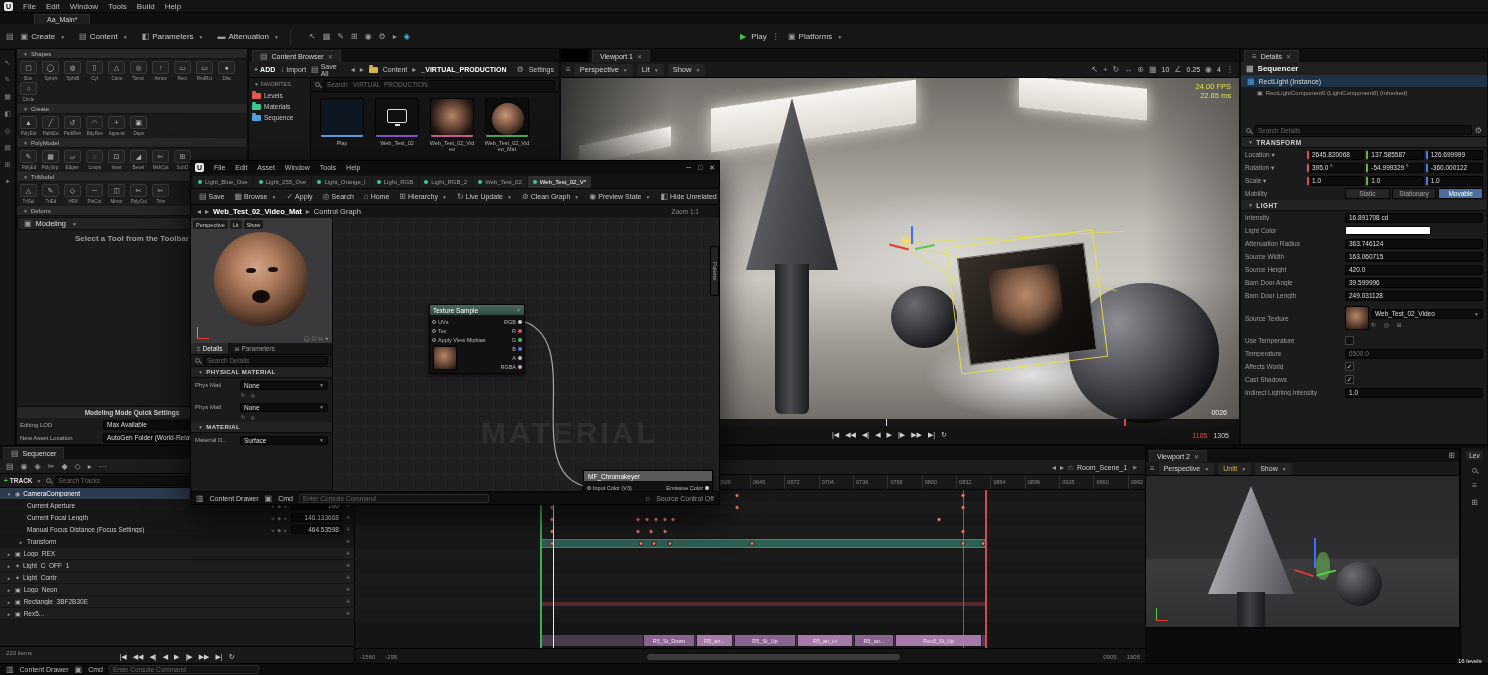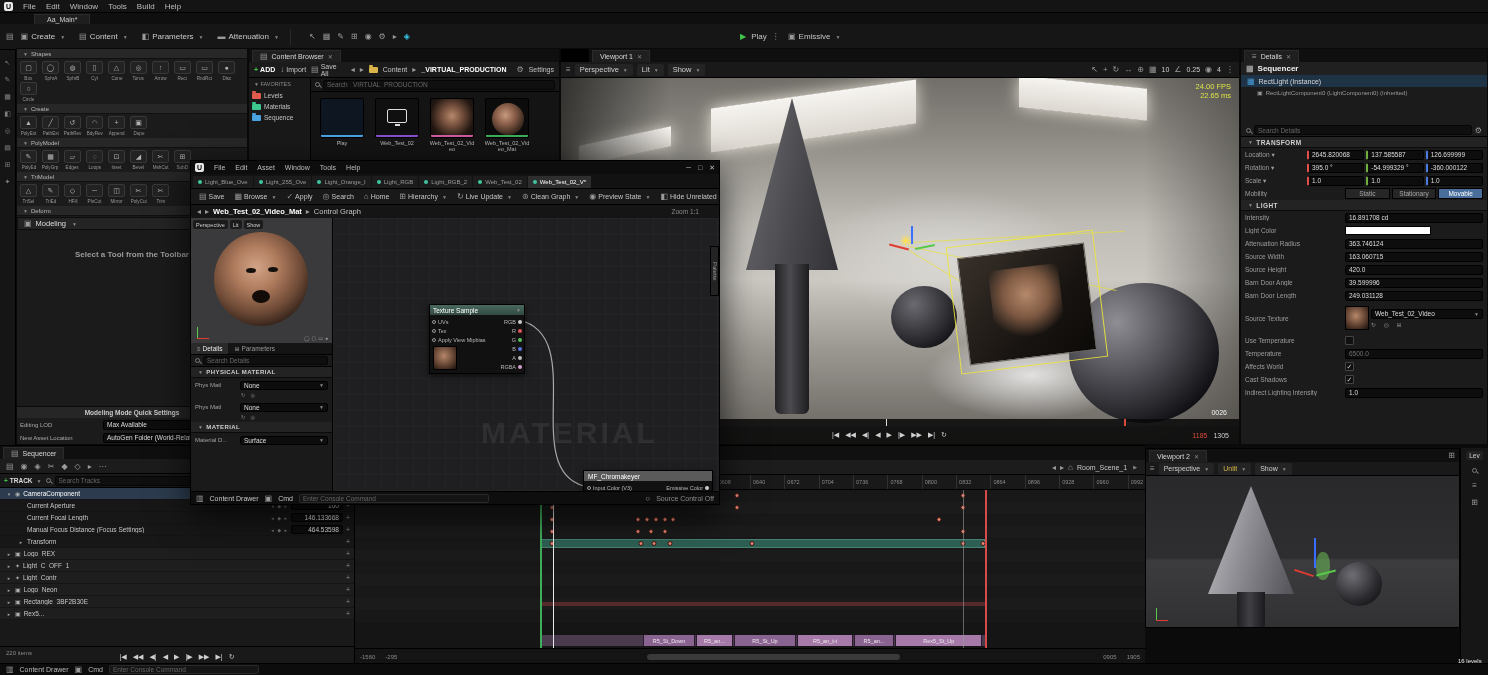--- a/index.html
+++ b/index.html
@@ -35,21 +35,21 @@
 #left-strip{left:0;top:50px;width:16px;height:613px;background:#151515;border-right:1px solid #000;display:flex;flex-direction:column;align-items:center;gap:9px;padding-top:9px}
 #left-strip .ico{font-size:7px;color:#7c7c7c}
 
 #modeling{left:16px;top:48px;width:232px;height:397px;background:#1b1b1b;border:1px solid #090909;display:flex;flex-direction:column}
 .m-sec-h{height:10px;background:#272727;border-bottom:1px solid #101010;display:flex;align-items:center;gap:3px;padding:0 4px;font-size:6px;color:#b8b8b8;flex:none}
 .m-grid{display:flex;flex-wrap:wrap;padding:2px 1px;gap:1px}
 .m-tool{width:21px;display:flex;flex-direction:column;align-items:center;gap:1px}
 .m-tool .g{width:17px;height:13px;border:1px solid #383838;background:#222;border-radius:2px;display:flex;align-items:center;justify-content:center;font-size:7px;color:#b2b2b2}
 .m-tool .l{font-size:5px;color:#979797;white-space:nowrap;transform:scale(.92)}
 #mode-bar{height:13px;background:#242424;border:1px solid #0d0d0d;margin-top:1px;display:flex;align-items:center;gap:4px;padding:0 6px;font-size:7.5px;color:#ddd;flex:none}
-#m-hint{margin-top:20px;text-align:center;font-size:8px;font-weight:bold;color:#9b9b9b}
+#m-hint{margin-top:4px;text-align:center;font-size:8px;font-weight:bold;color:#9b9b9b}
 #m-quick{margin-top:auto;border-top:1px solid #0a0a0a}
 #mq-title{height:11px;background:#262626;display:flex;align-items:center;justify-content:center;font-size:6.5px;font-weight:bold;color:#c9c9c9}
 .mq-row{display:flex;align-items:center;height:13px;padding:0 3px;gap:3px}
 .mq-row .lb{width:80px;font-size:6px;color:#a8a8a8;white-space:nowrap;overflow:hidden;flex:none}
 .mq-row .vbox{flex:1;height:10px}
 
 #cbrowser{left:248px;top:48px;width:312px;height:397px;background:#161616;border:1px solid #090909;display:flex;flex-direction:column}
 .ptabbar{height:13px;background:#0f0f0f;display:flex;align-items:flex-end;padding-left:3px;flex:none}
 .ptab{background:#1f1f1f;height:12px;display:flex;align-items:center;gap:4px;padding:0 7px;font-size:7px;color:#d8d8d8;border:1px solid #2b2b2b;border-bottom:none}
 .ptab .x{color:#888;font-size:6px}
@@ -300,21 +300,21 @@
       <span class="ico">▸</span>
       <span class="ico" style="color: rgb(53, 197, 232);">◈</span>
     </div>
   <div id="play-cluster">
     <span class="ico" style="color:#41c54b">▶</span>
     <span>Play</span>
     <span class="ico">⋮</span>
   </div>
   <div id="platforms-btn">
     <span class="ico">▣</span>
-    <span>Emissive</span>
+    <span>Platforms</span>
     <span class="crt">▼</span>
   </div>
 </div>
 
 <div id="left-strip" class="abs">
     <span class="ico">↖</span>
     <span class="ico">✎</span>
     <span class="ico">▦</span>
     <span class="ico">◧</span>
     <span class="ico">◎</span>

